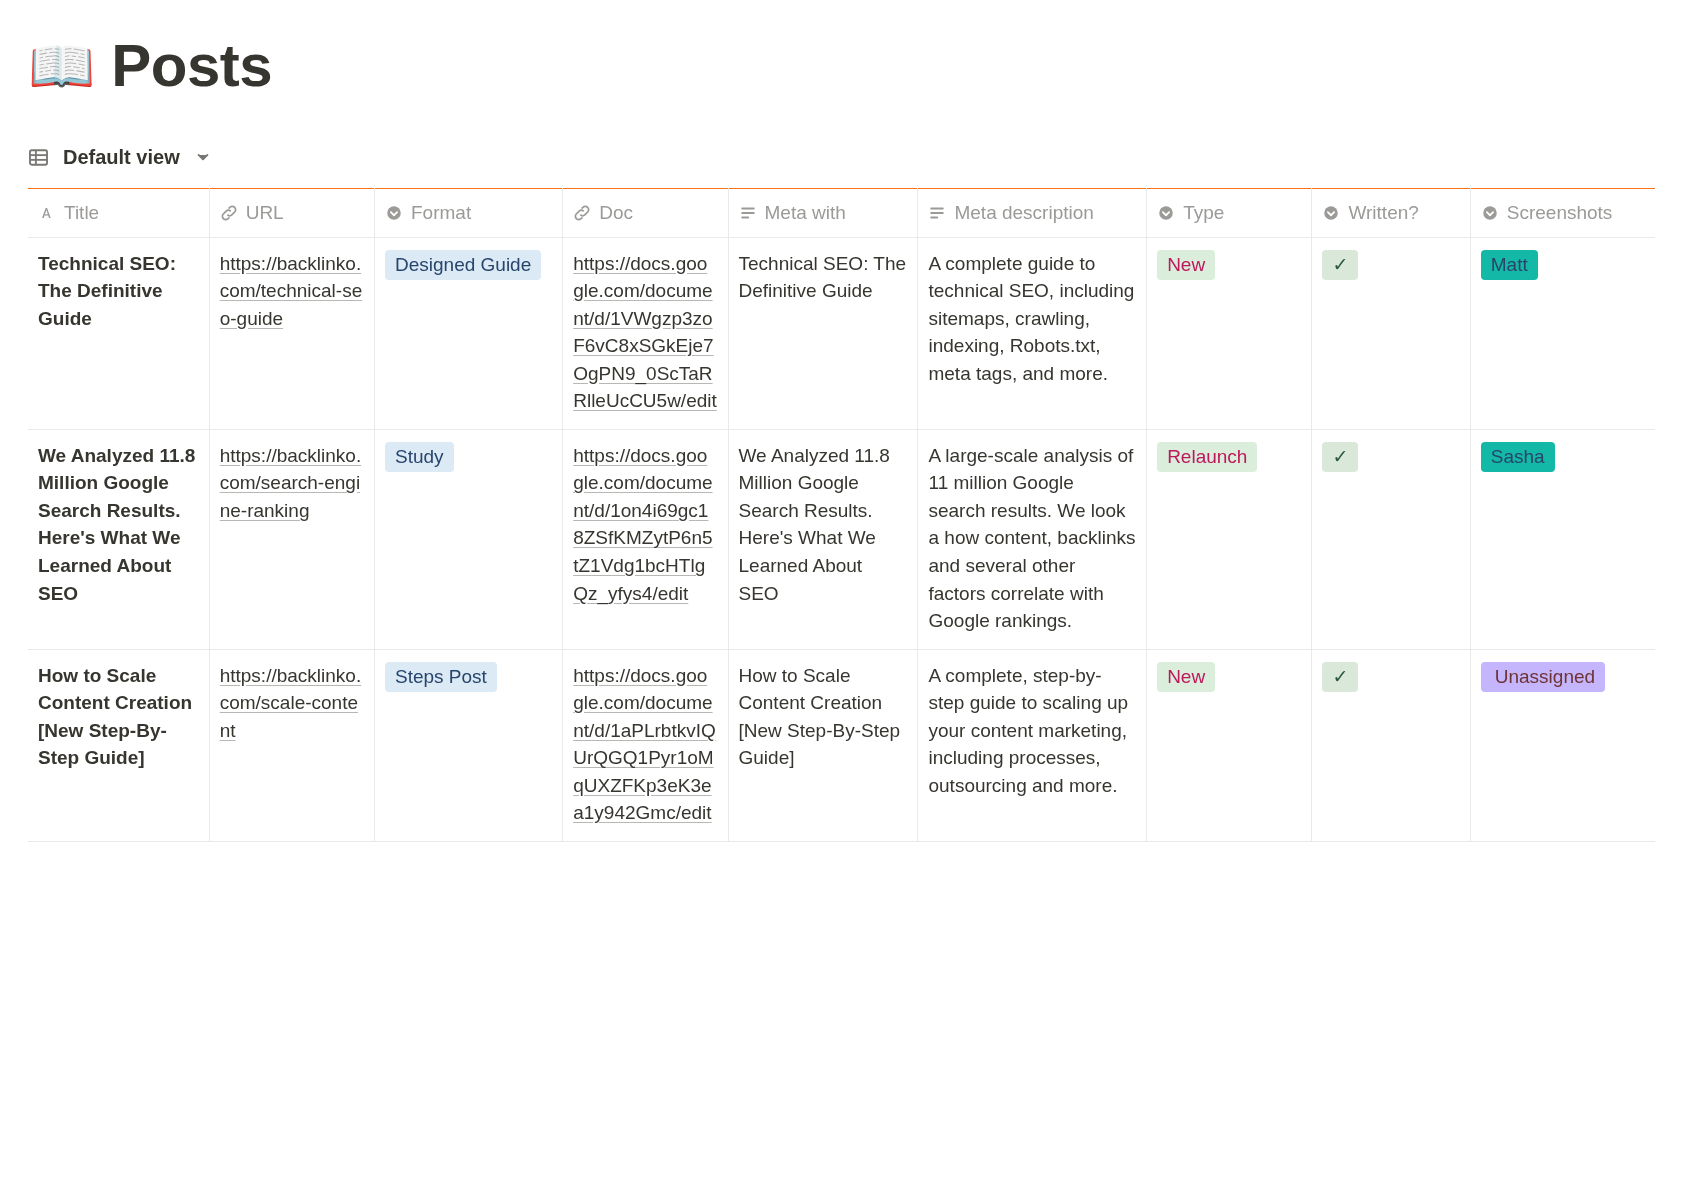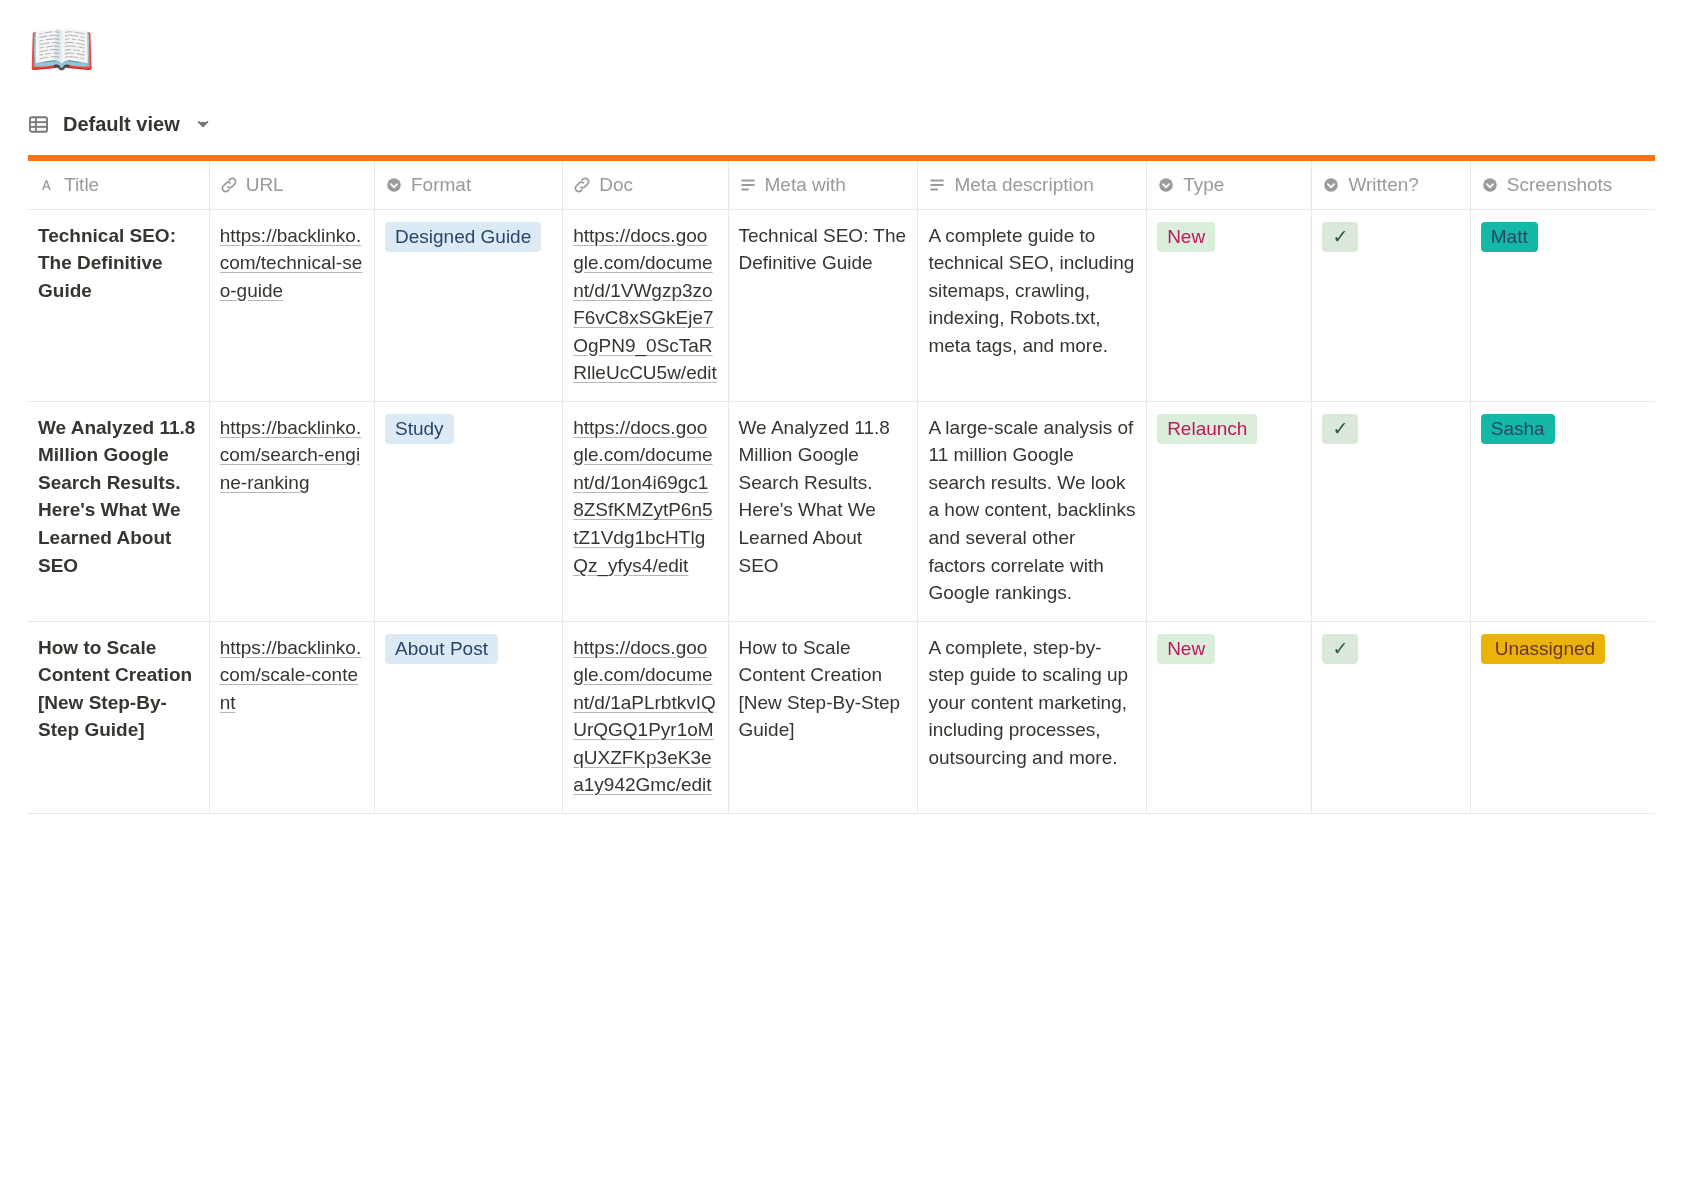--- a/index.html
+++ b/index.html
@@ -12,21 +12,21 @@
     line-height:1.45;
     width:1683px;
   }
   .page { padding:18px 28px 40px; }
   .title-row { display:flex; align-items:center; gap:16px; margin:4px 0 34px; }
   .page-emoji { font-size:54px; line-height:1; }
   .page-title { font-size:60px; font-weight:800; letter-spacing:-0.5px; }
   .view-row { display:flex; align-items:center; gap:14px; color:#37352f; font-weight:600; font-size:20px; margin-bottom:16px; cursor:pointer; }
   .view-row .icon { color:#787774; display:inline-flex; }
   .view-row .chev { color:#787774; margin-left:2px; }
-  table.db { width:100%; border-collapse:collapse; table-layout:fixed; border-top:6px solid #f97316; }
+  table.db { width:100%; border-collapse:collapse; table-layout:fixed; border-top:1px solid #f97316; }
   table.db th, table.db td {
     border-bottom:1px solid #e9e9e7;
     border-right:1px solid #e9e9e7;
     padding:12px 10px 14px;
     vertical-align:top;
     text-align:left;
   }
   table.db th:last-child, table.db td:last-child { border-right:none; }
   table.db thead th {
     font-weight:500;
@@ -47,29 +47,30 @@
   .col-written { width:9.0%; }
   .col-screens { width:10.5%; }
   td.title-cell { font-weight:700; word-break:break-word; }
   td.url-cell a, td.doc-cell { color:#37352f; text-decoration:underline; text-decoration-color:#b8b7b4; text-underline-offset:3px; word-break:break-all; }
   td.wrap { word-break:break-word; }
   .tag { display:inline-block; padding:2px 10px 3px; border-radius:4px; font-size:19px; line-height:1.35; }
   .tag-blue { background:#dbeaf5; color:#28456c; }
   .tag-blue2 { background:#14b8a6; color:#28456c; }
   .tag-green { background:#dbeddb; color:#be185d; }
   .tag-green2 { background:#dae8da; color:#2b5940; }
-  .tag-red { background:#eab308; color:#6e3433;padding-left:14px; }
+  .tag-red { background:#c4b5fd; color:#6e3433;padding-left:14px; }
   
 </style>
 </head>
 <body>
 
 <div class="page">
   <div class="title-row">
     <span class="page-emoji">📖</span>
+    <span class="page-title">Posts</span>
   </div>
 
   <div class="view-row">
     <span class="icon">
       <svg width="21" height="21" viewBox="0 0 16 16" fill="none" stroke="currentColor" stroke-width="1.4">
         <rect x="1.5" y="2.5" width="13" height="11" rx="1.3"></rect>
         <line x1="1.5" y1="6.2" x2="14.5" y2="6.2"></line>
         <line x1="1.5" y1="9.8" x2="14.5" y2="9.8"></line>
         <line x1="6" y1="2.5" x2="6" y2="13.5"></line>
       </svg>
@@ -218,21 +219,21 @@
           <td class="doc-cell">https://docs.google.com/document/d/1on4i69gc18ZSfKMZytP6n5tZ1Vdg1bcHTlgQz_yfys4/edit</td>
           <td class="wrap">We Analyzed 11.8 Million Google Search Results. Here's What We Learned About SEO</td>
           <td class="wrap">A large-scale analysis of 11 million Google search results. We look a how content, backlinks and several other factors correlate with Google rankings.</td>
           <td><span class="tag tag-green">Relaunch</span></td>
           <td><span class="tag tag-green2">✓</span></td>
           <td><span class="tag tag-blue2">Sasha</span></td>
         </tr>
         <tr>
           <td class="title-cell wrap">How to Scale Content Creation [New Step-By-Step Guide]</td>
           <td class="url-cell"><a href="#">https://backlinko.com/scale-content</a></td>
-          <td><span class="tag tag-blue">About Post</span></td>
+          <td><span class="tag tag-blue">Steps Post</span></td>
           <td class="doc-cell">https://docs.google.com/document/d/1aPLrbtkvIQUrQGQ1Pyr1oMqUXZFKp3eK3ea1y942Gmc/edit</td>
           <td class="wrap">How to Scale Content Creation [New Step-By-Step Guide]</td>
           <td class="wrap">A complete, step-by-step guide to scaling up your content marketing, including processes, outsourcing and more.</td>
           <td><span class="tag tag-green">New</span></td>
           <td><span class="tag tag-green2">✓</span></td>
           <td><span class="tag tag-red">Unassigned</span></td>
         </tr>
       </tbody>
   </table>
 </div>

